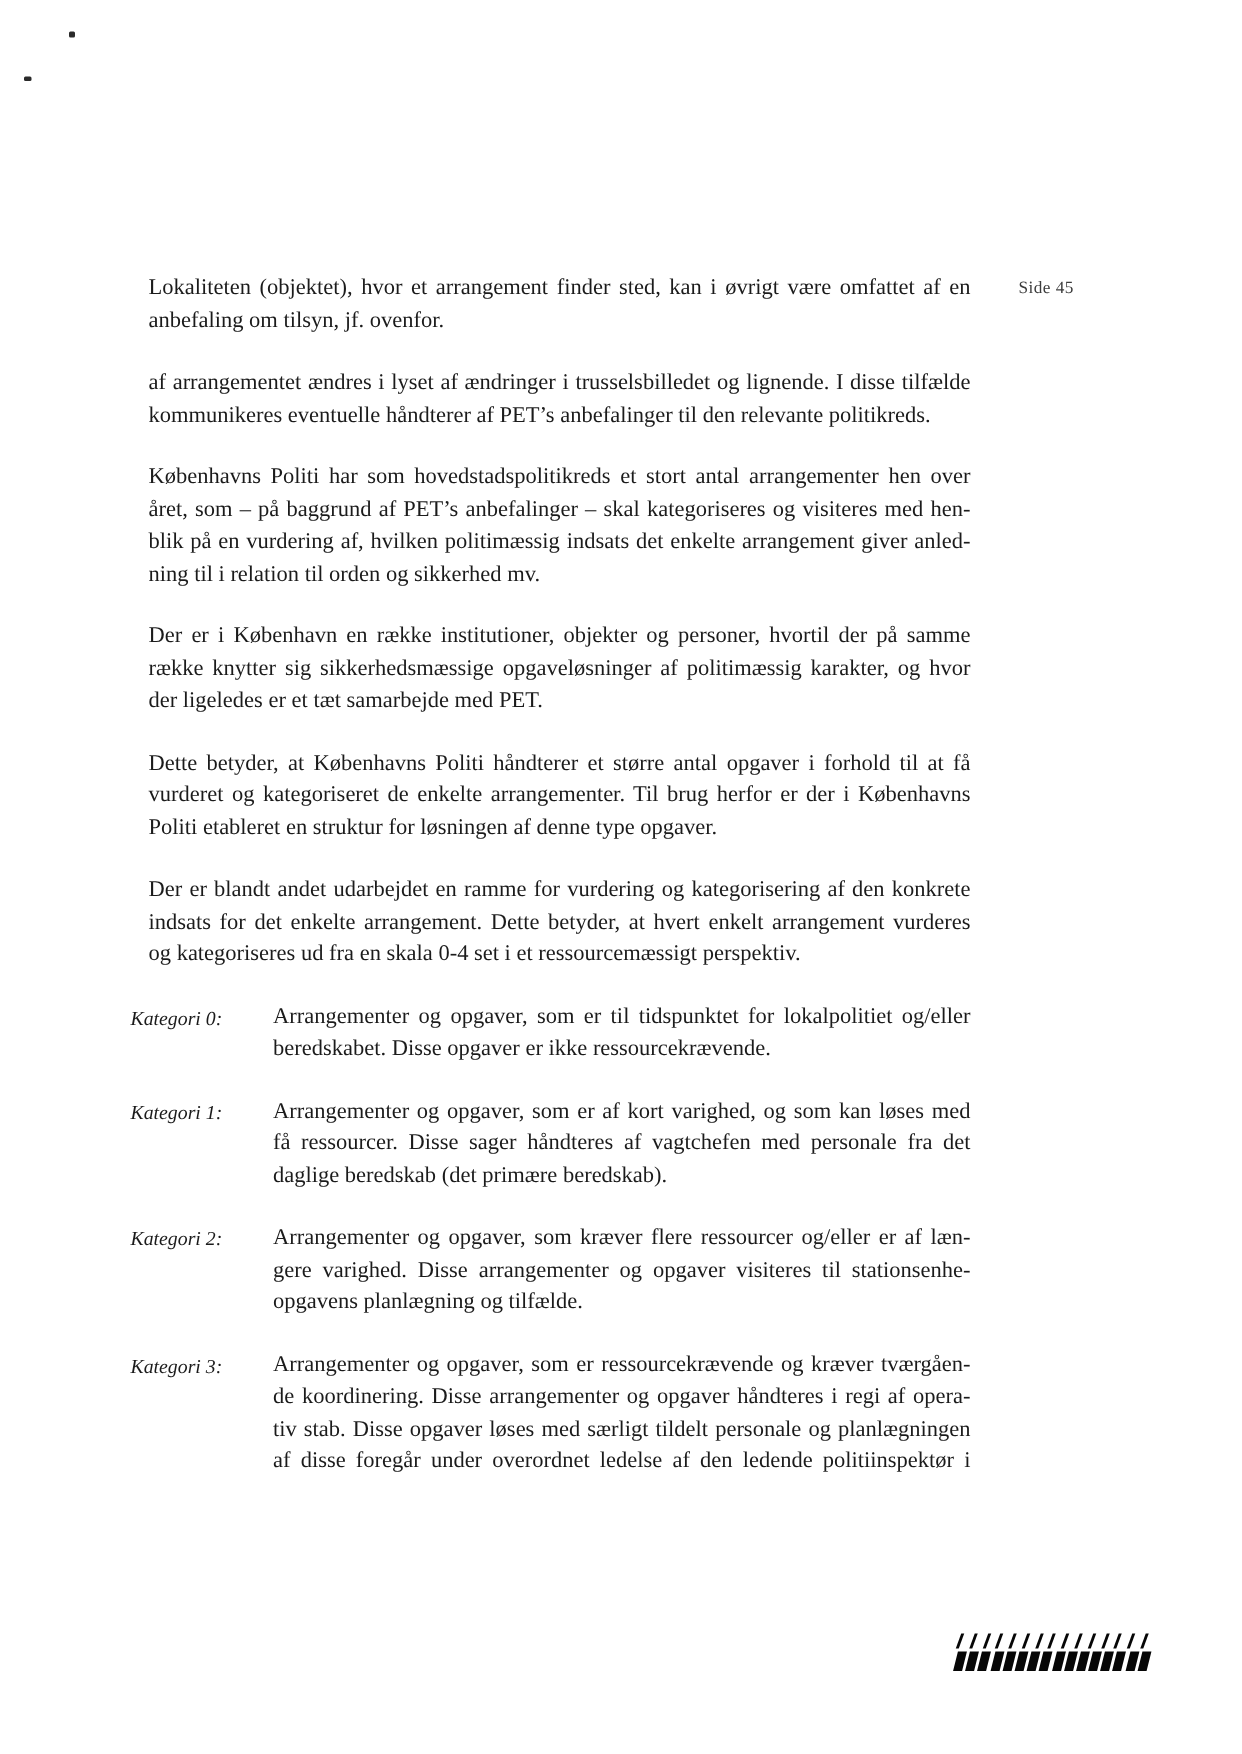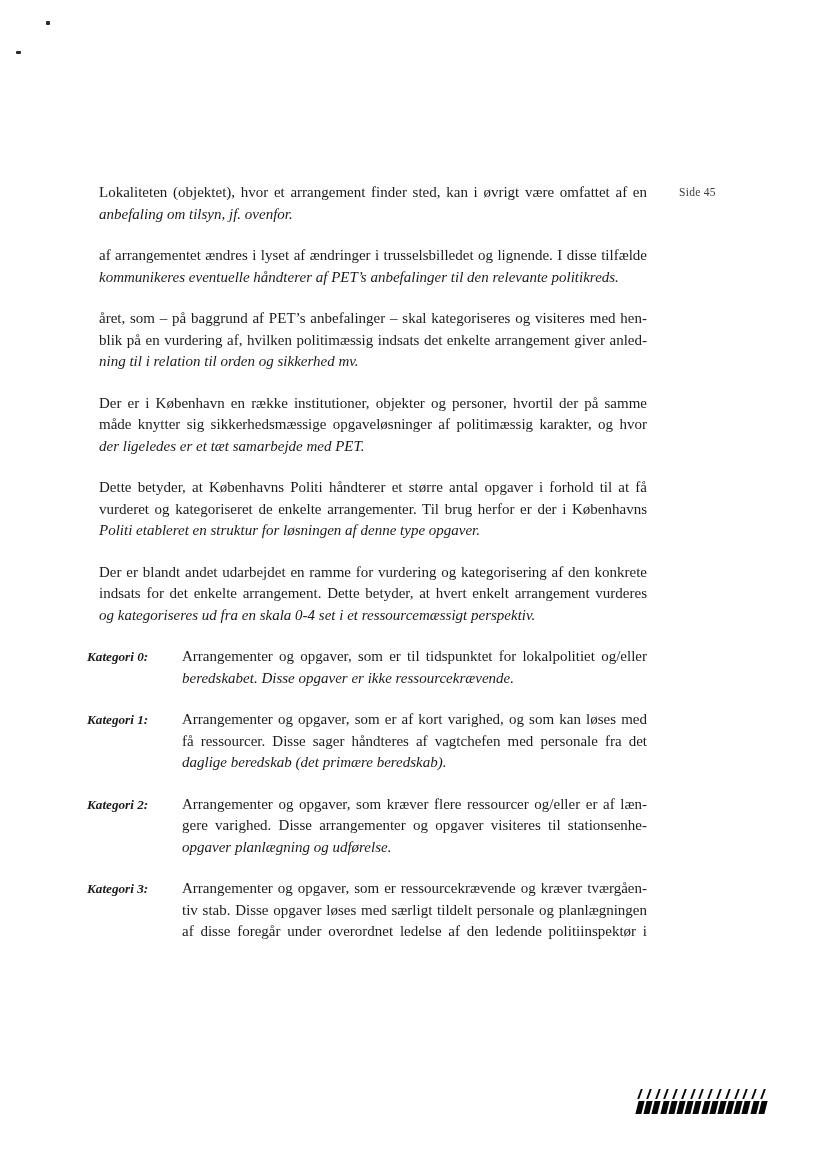--- a/index.html
+++ b/index.html
@@ -26,27 +26,27 @@
 
   
   .content { position: absolute; left: 87px; top: 182px; width: 560px; }
   .para { margin: 0 0 20px 0; }
   .ln {
     font-size: 15px; line-height: 21.5px;
     text-align: justify; text-align-last: justify;
     white-space: normal;
     margin-left: 12px;
   }
-  .ln.end { text-align-last: left; font-style: italic; }
+  .ln.end { text-align-last: left; }
 
   
   .cat { display: flex; margin: 0 0 20px 0; }
   .cat-label {
     flex: 0 0 83px; width: 83px;
-    font-style: italic; font-size: 13.2px; line-height: 21.5px; font-weight: bold;
+    font-style: italic; font-size: 13.2px; line-height: 21.5px;
   }
   .cat-body { flex: 1 1 auto; min-width: 0; }
 
   
   .hatch { position: absolute; left: 639px; top: 1089px; }
   .hatch .row { display: flex; }
   .hatch .thin { gap: 6.6px; margin-bottom: 2px; }
   .hatch .thin i {
     display: block; width: 2.2px; height: 10px;
     background: #060606; transform: skewX(-20deg);
@@ -73,28 +73,29 @@
       <div class="ln">Lokaliteten (objektet), hvor et arrangement finder sted, kan i øvrigt være omfattet af en</div>
       <div class="ln end">anbefaling om tilsyn, jf. ovenfor.</div>
     </div>
 
     <div class="para">
       <div class="ln">af arrangementet ændres i lyset af ændringer i trusselsbilledet og lignende. I disse tilfælde</div>
       <div class="ln end">kommunikeres eventuelle håndterer af PET’s anbefalinger til den relevante politikreds.</div>
     </div>
 
     <div class="para">
+      <div class="ln">Københavns Politi har som hovedstadspolitikreds et stort antal arrangementer hen over</div>
       <div class="ln">året, som – på baggrund af PET’s anbefalinger – skal kategoriseres og visiteres med hen-</div>
       <div class="ln">blik på en vurdering af, hvilken politimæssig indsats det enkelte arrangement giver anled-</div>
       <div class="ln end">ning til i relation til orden og sikkerhed mv.</div>
     </div>
 
     <div class="para">
       <div class="ln">Der er i København en række institutioner, objekter og personer, hvortil der på samme</div>
-      <div class="ln">måde knytter sig sikkerhedsmæssige opgaveløsninger af politimæssig karakter, og hvor</div>
+      <div class="ln">række knytter sig sikkerhedsmæssige opgaveløsninger af politimæssig karakter, og hvor</div>
       <div class="ln end">der ligeledes er et tæt samarbejde med PET.</div>
     </div>
 
     <div class="para">
       <div class="ln">Dette betyder, at Københavns Politi håndterer et større antal opgaver i forhold til at få</div>
       <div class="ln">vurderet og kategoriseret de enkelte arrangementer. Til brug herfor er der i Københavns</div>
       <div class="ln end">Politi etableret en struktur for løsningen af denne type opgaver.</div>
     </div>
 
     <div class="para">
@@ -118,28 +119,29 @@
         <div class="ln">få ressourcer. Disse sager håndteres af vagtchefen med personale fra det</div>
         <div class="ln end">daglige beredskab (det primære beredskab).</div>
       </div>
     </div>
 
     <div class="cat">
       <div class="cat-label">Kategori 2:</div>
       <div class="cat-body">
         <div class="ln">Arrangementer og opgaver, som kræver flere ressourcer og/eller er af læn-</div>
         <div class="ln">gere varighed. Disse arrangementer og opgaver visiteres til stationsenhe-</div>
-        <div class="ln end">opgaver planlægning og udførelse.</div>
+        <div class="ln end">opgavens planlægning og tilfælde.</div>
       </div>
     </div>
 
     <div class="cat">
       <div class="cat-label">Kategori 3:</div>
       <div class="cat-body">
         <div class="ln">Arrangementer og opgaver, som er ressourcekrævende og kræver tværgåen-</div>
+        <div class="ln">de koordinering. Disse arrangementer og opgaver håndteres i regi af opera-</div>
         <div class="ln">tiv stab. Disse opgaver løses med særligt tildelt personale og planlægningen</div>
         <div class="ln">af disse foregår under overordnet ledelse af den ledende politiinspektør i</div>
       </div>
     </div>
 
   </div>
 
   <div class="hatch">
     <div class="row thin">
         <i></i>

